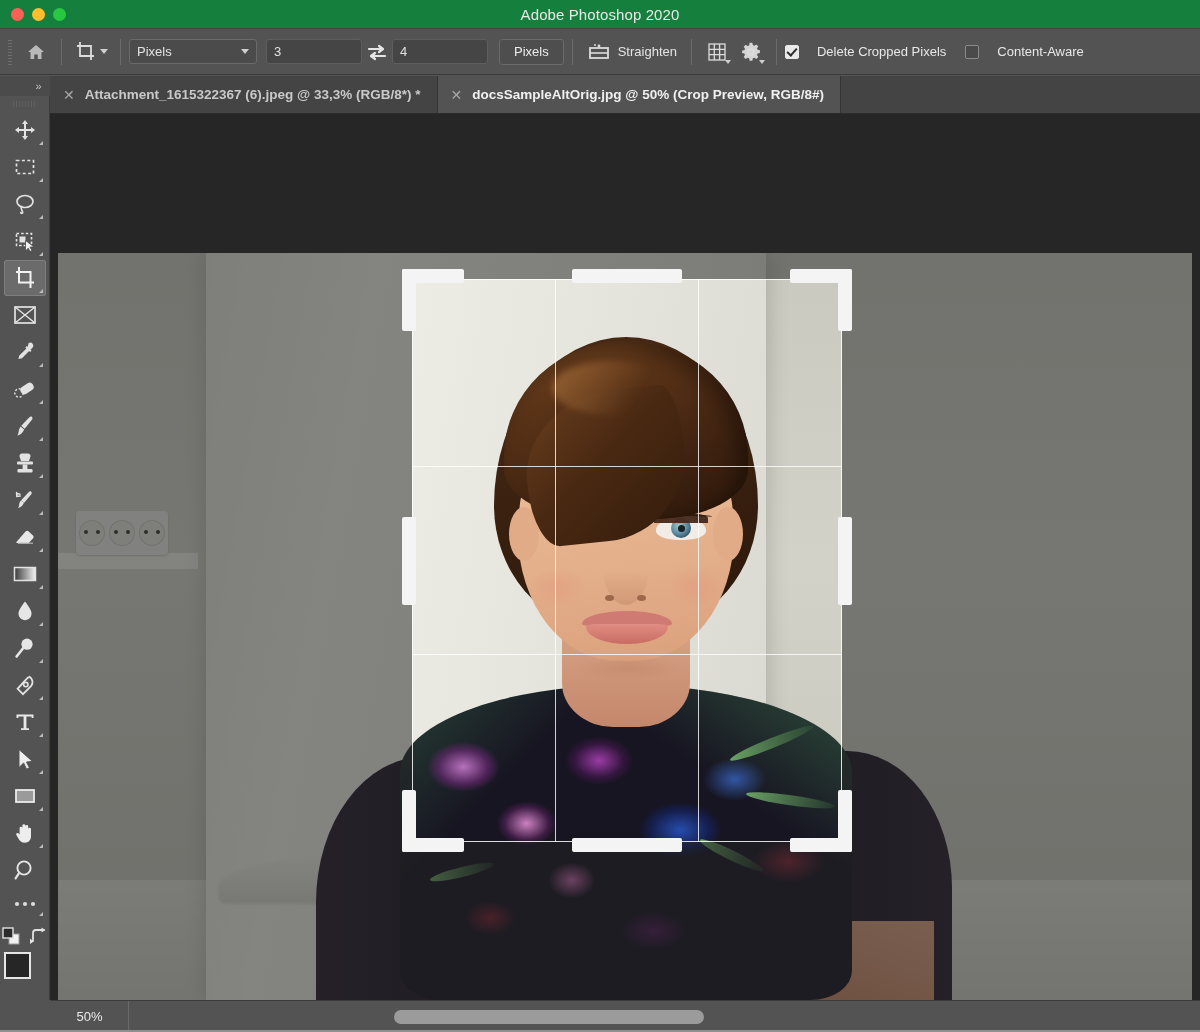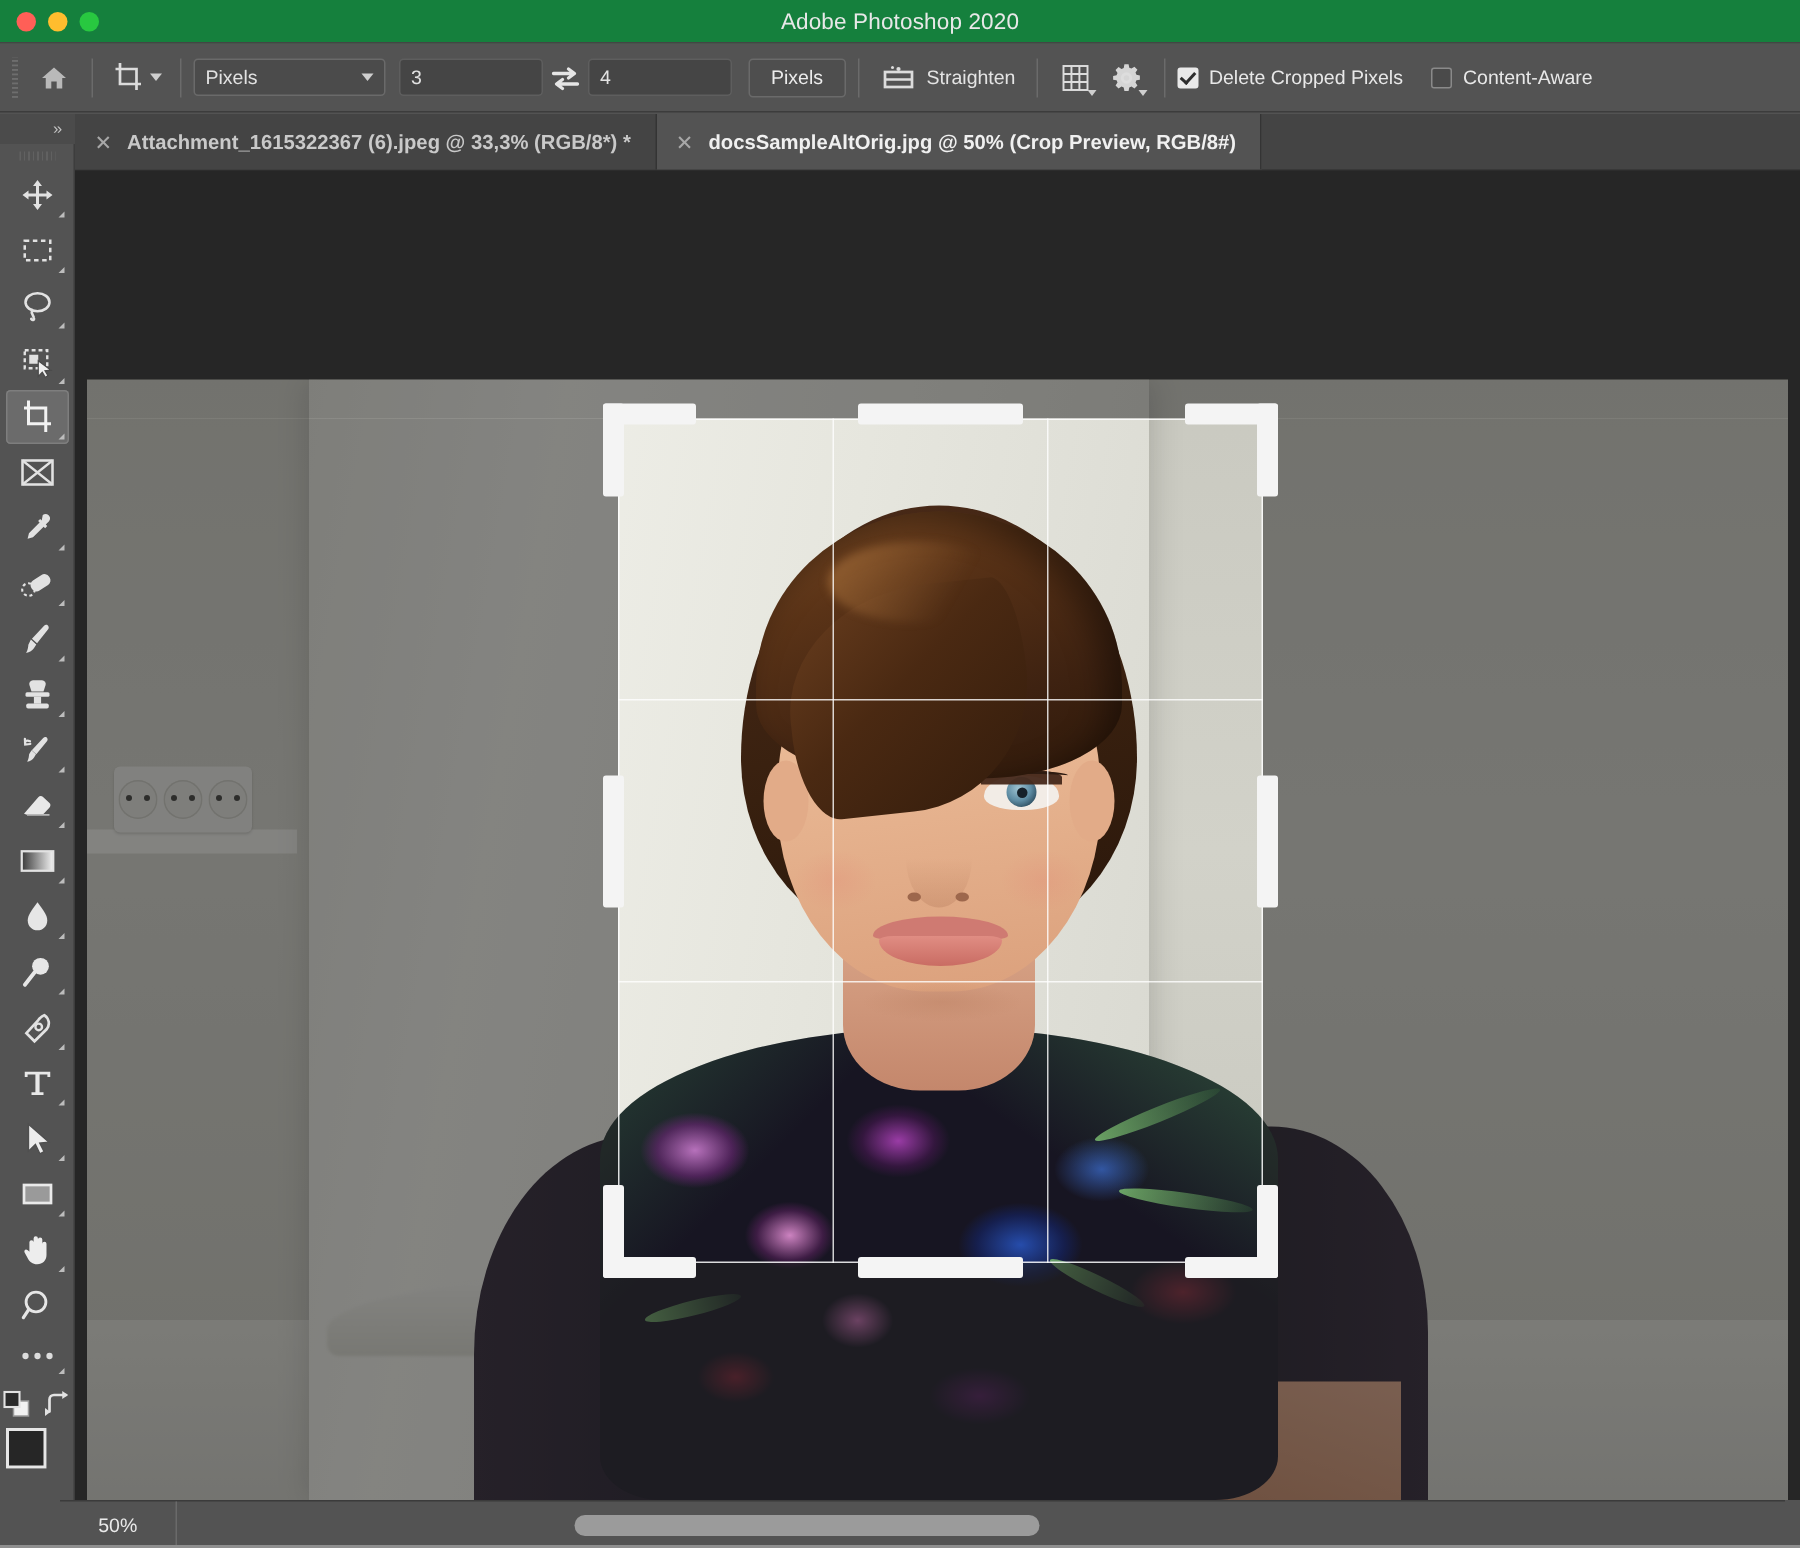--- a/index.html
+++ b/index.html
@@ -70,21 +70,21 @@
   .swap-btn { width: 30px; height: 28px; display:flex; align-items:center; justify-content:center; }
   .clear-btn {
     height: 26px; padding: 0 14px; background: #4e4e4e;
     border: 1px solid #6a6a6a; border-radius: 3px;
     color: #ececec; font-size: 13px; display: flex; align-items: center;
   }
   .straighten {
     display: flex; align-items: center; gap: 7px; padding: 0 6px;
     color: #e4e4e4; font-size: 13px;
   }
-  .chk-row { display: flex; align-items: center; gap: 7px; color: #e8e8e8; font-size: 13px; }
+  .chk-row { display: flex; align-items: center; gap: 18px; color: #e8e8e8; font-size: 13px; }
   .chk {
     width: 14px; height: 14px; border-radius: 2px;
     border: 1px solid #8a8a8a; background: #4a4a4a;
     display: flex; align-items: center; justify-content: center;
   }
   .chk.on { background: #e9e9e9; border-color: #e9e9e9; }
   .chk.on::after {
     content: ""; width: 4px; height: 8px; margin-top: -2px;
     border: solid #2d2d2d; border-width: 0 2px 2px 0; transform: rotate(42deg);
   }
@@ -342,21 +342,21 @@
   }
   #cropbox .grid-v, #cropbox .grid-h {
     position: absolute; background: rgba(255,255,255,.8);
   }
   #cropbox .grid-v { width: 1px; top: 0; bottom: 0; }
   #cropbox .grid-h { height: 1px; left: 0; right: 0; }
   .handle { position: absolute; background: #f4f4f4; border-radius: 2px; }
 
   
   #statusbar {
-    position: absolute; left: 40px; top: 1000px; width: 1150px; height: 32px;
+    position: absolute; left: 51px; top: 1000px; width: 1150px; height: 32px;
     background: #535353; border-top: 1px solid #3b3b3b;
     display: flex; align-items: center;
   }
   .st-zoom {
     width: 78px; height: 100%; display: flex; align-items: center; justify-content: center;
     color: #eaeaea; font-size: 13px; border-right: 1px solid #6a6a6a;
   }
   .st-dims {
     height: 100%; display: flex; align-items: center; gap: 26px;
     padding: 0 12px 0 14px; color: #eaeaea; font-size: 13px;

